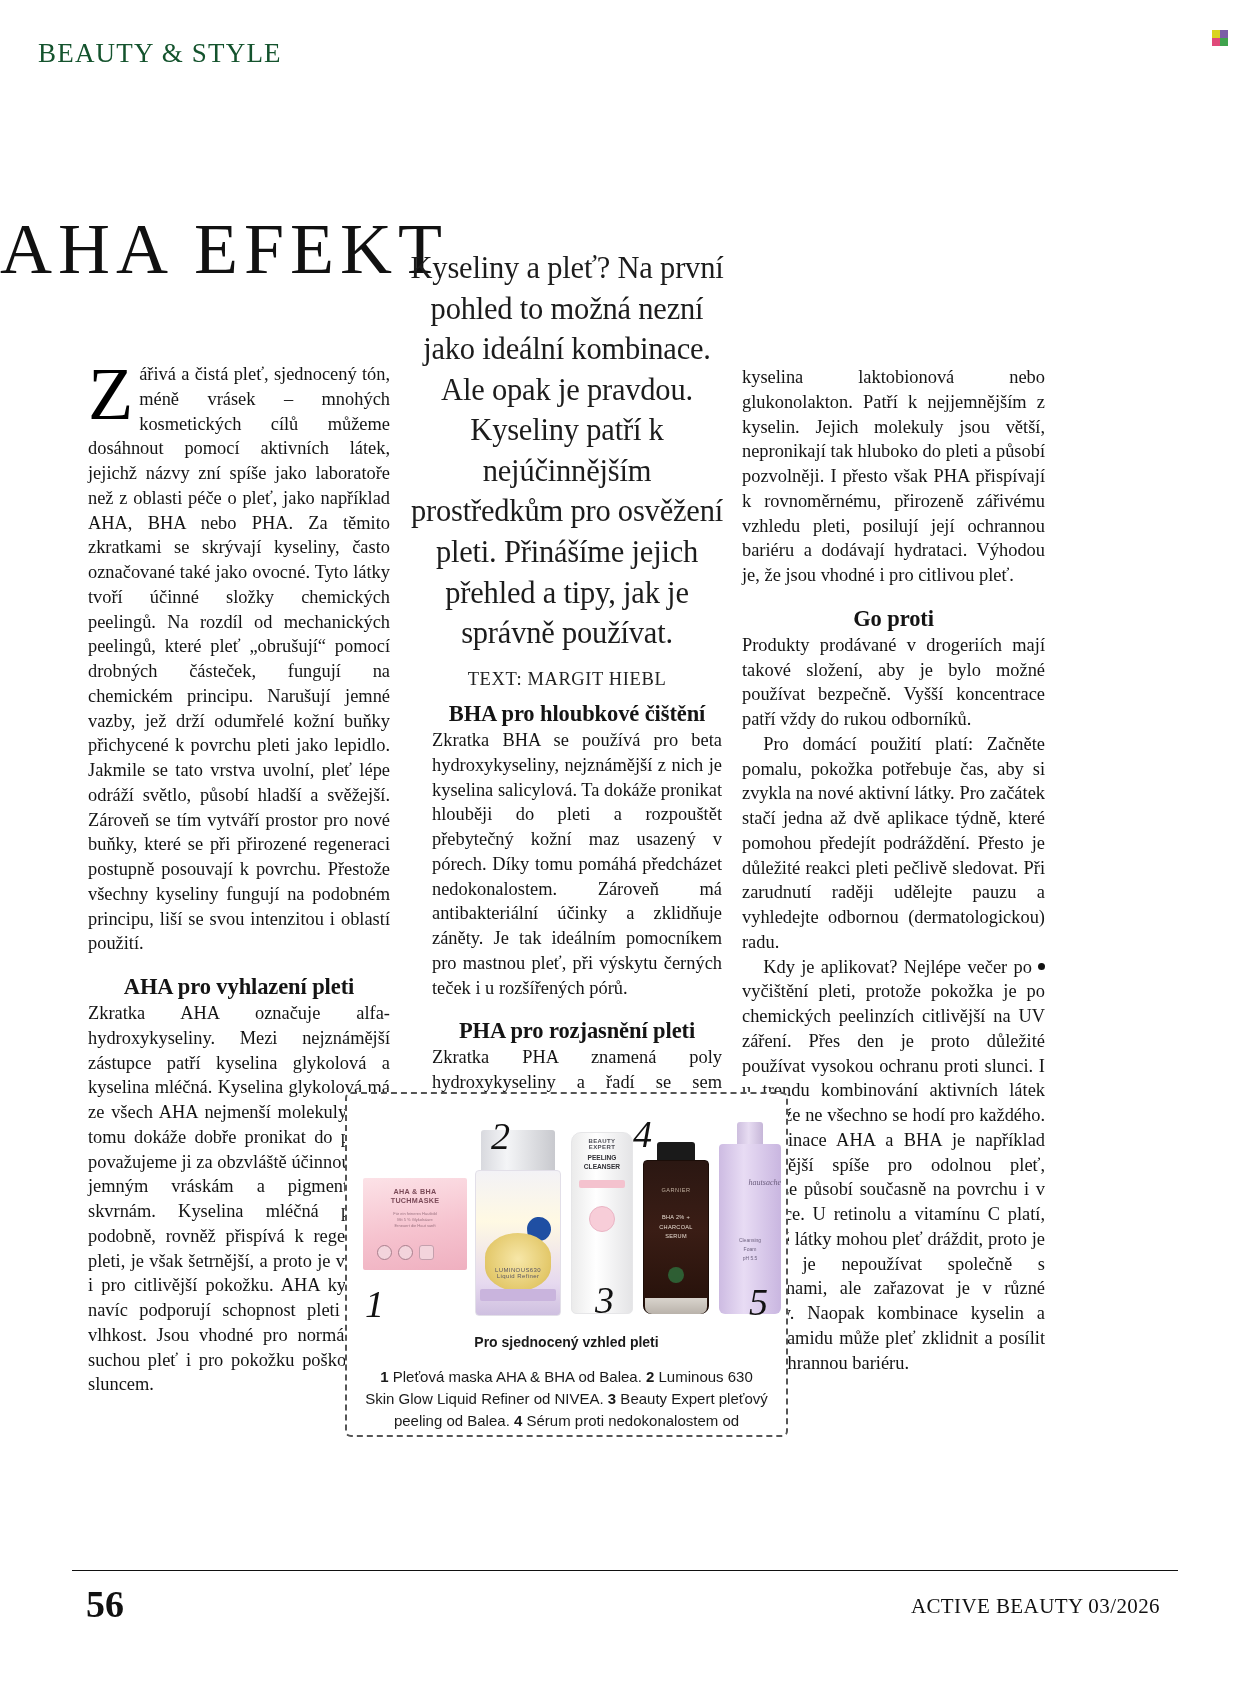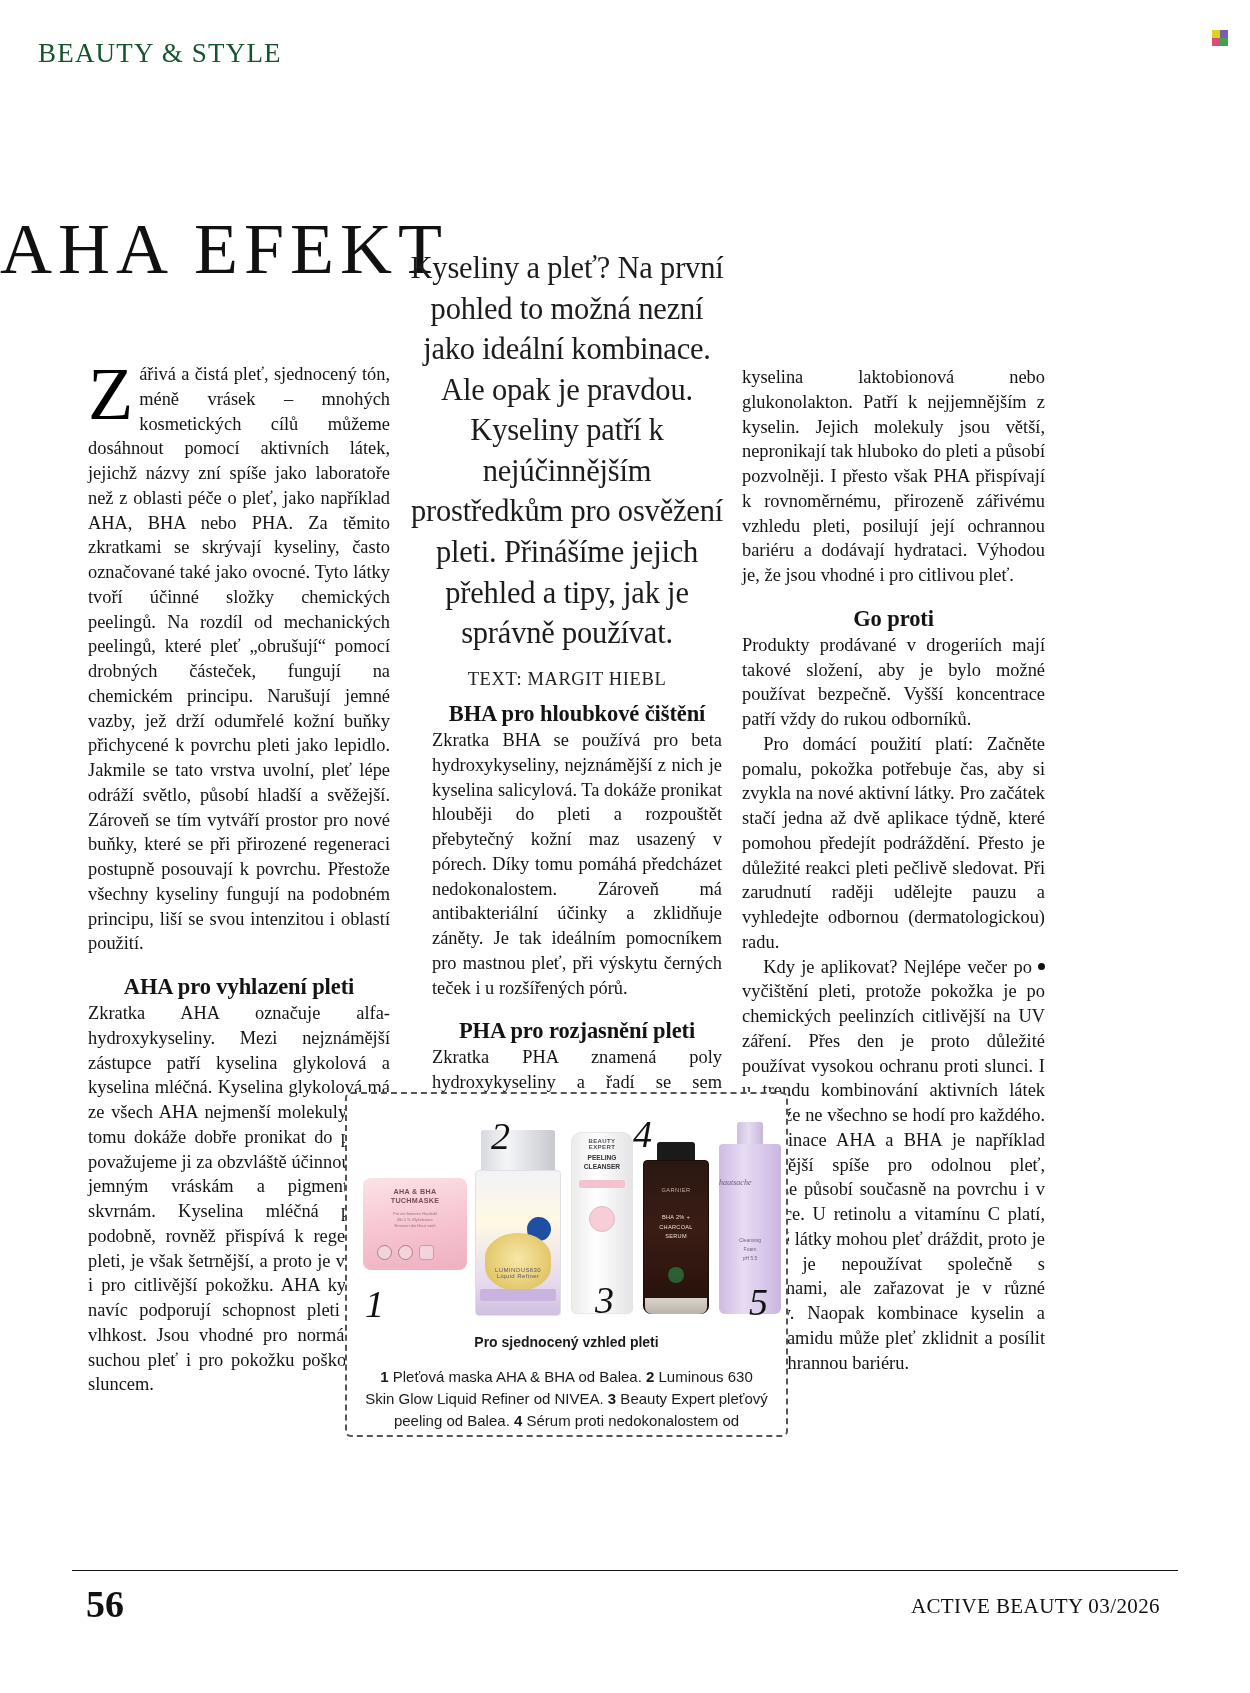--- a/index.html
+++ b/index.html
@@ -161,21 +161,21 @@
     top: 8px;
     height: 220px;
   }
   .prod { position: absolute; bottom: 0; }
 
   
   .p1 {
     left: 16px; bottom: 52px;
     width: 104px; height: 92px;
     background: linear-gradient(170deg,#fce2e7 0%,#f6c3cf 55%,#efb0c0 100%);
-    border-radius: 8px;
+    border-radius: 2px;
   }
   .p1 .ttl { position:absolute; left:0; right:0; top:9px; text-align:center;
     font-family:"Liberation Sans",sans-serif; font-size:7.2px; font-weight:700;
     color:#7b4a58; letter-spacing:.3px; line-height:1.25;}
   .p1 .sub { position:absolute; left:12px; right:12px; top:33px;
     font-family:"Liberation Sans",sans-serif; font-size:4px; color:#9b7380;
     text-align:center; line-height:1.5;}
   .p1 .badges { position:absolute; left:14px; bottom:10px; display:flex; gap:6px; align-items:flex-end;}
   .p1 .badges i { display:block; width:15px; height:15px; border-radius:50%;
     border:1px solid #a97f8d; background:#f3d4dc;}
@@ -225,21 +225,21 @@
   .p4 .base { position:absolute; left:2px; right:2px; bottom:0; height:16px;
     background:linear-gradient(180deg,#d9d4cd,#b9b2aa); border-radius:0 0 7px 7px;}
 
   
   .p5 { left: 372px; bottom: 8px; width: 62px; height: 192px; }
   .p5 .pump { position:absolute; left:18px; right:18px; top:0; height:26px;
     background:linear-gradient(90deg,#cdbede,#e7dcf2 45%,#c6b6d8); border-radius:3px 3px 0 0;}
   .p5 .body { position:absolute; left:0; right:0; top:22px; bottom:0;
     background:linear-gradient(90deg,#cdbbe2,#e8dcf4 40%,#c9b6e0);
     border-radius:4px 4px 6px 6px;}
-  .p5 .brand { position:absolute; left:0; right:0; top:34px; text-align:left;
+  .p5 .brand { position:absolute; left:0; right:0; top:34px; text-align:right;
     font-family:"Liberation Serif",serif; font-size:8px; color:#6a5c7c; font-style:italic;}
   .p5 .txt { position:absolute; left:4px; right:4px; top:92px; text-align:center;
     font-family:"Liberation Sans",sans-serif; font-size:5px; color:#6f6380; line-height:1.8;}
 
   .num {
     position: absolute;
     font-family: "Liberation Serif", serif;
     font-size: 38px;
     font-style: italic;
     color: #111;

